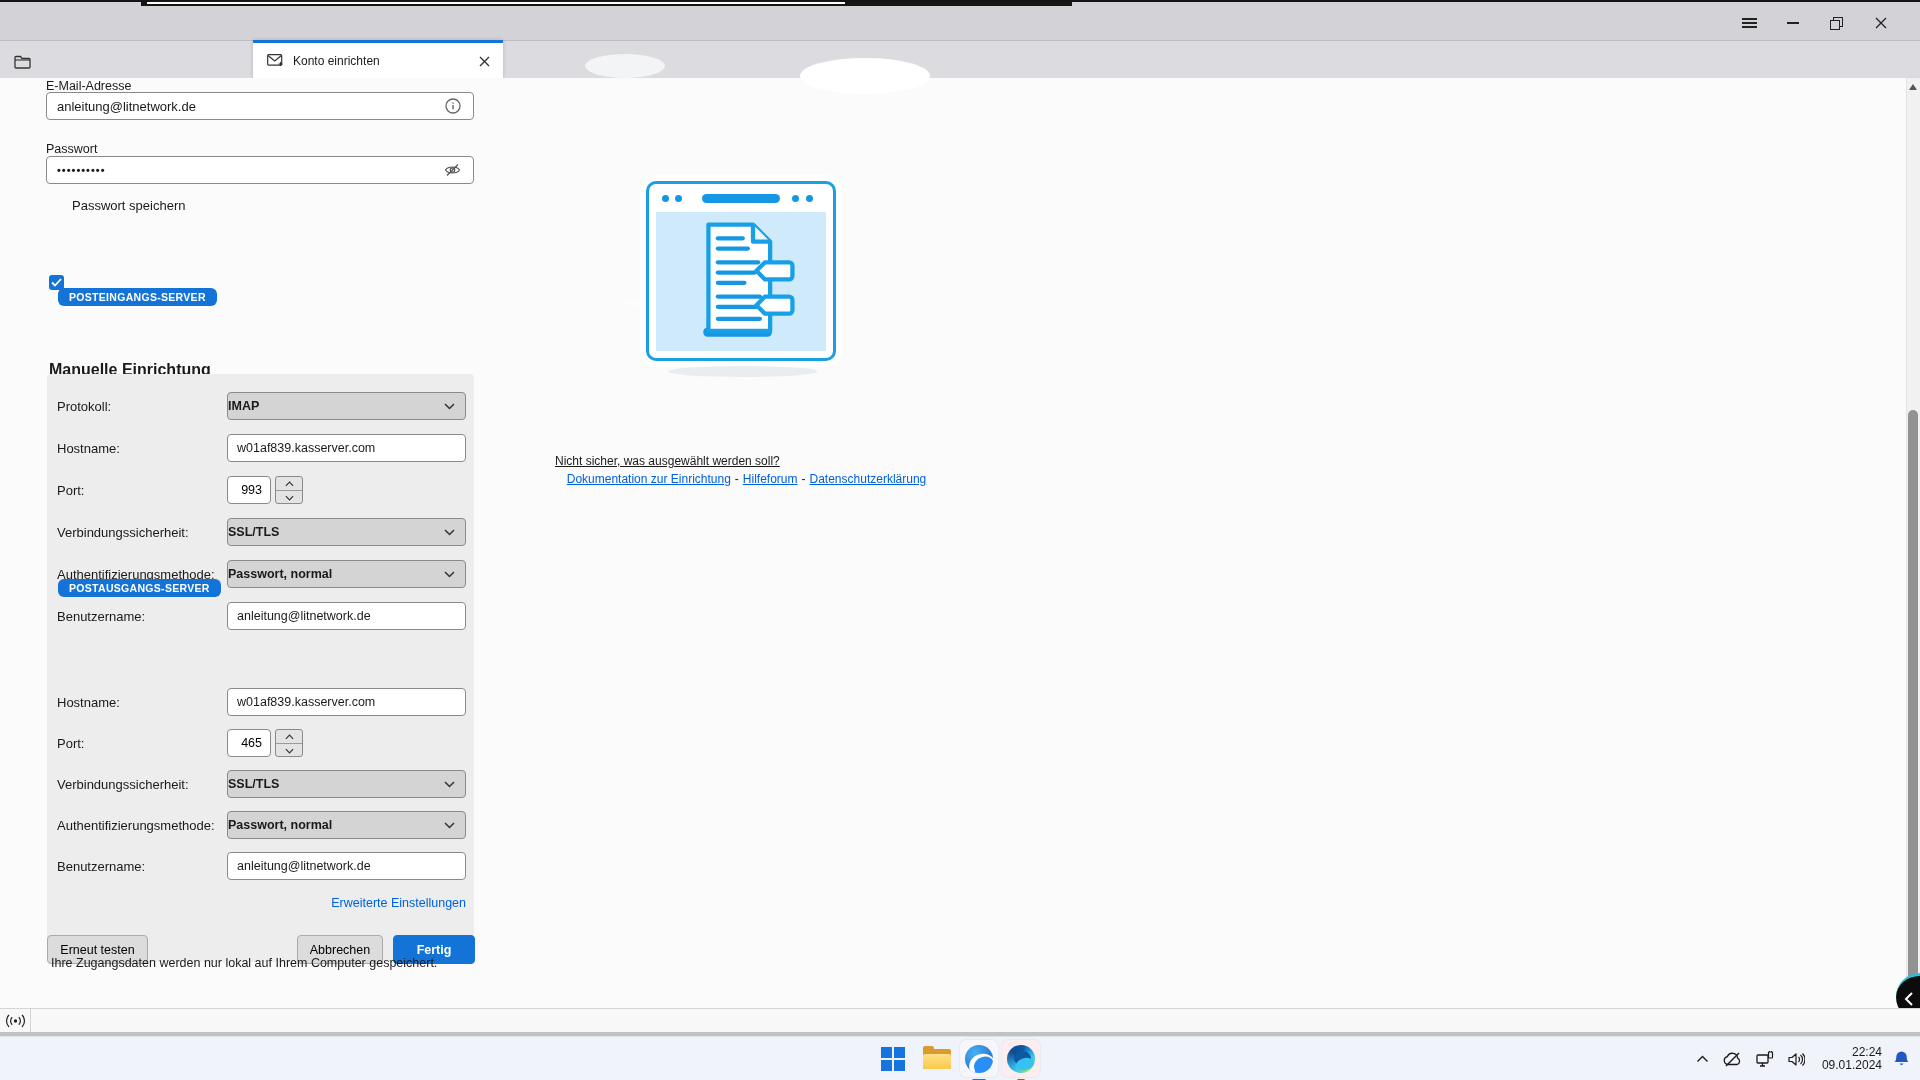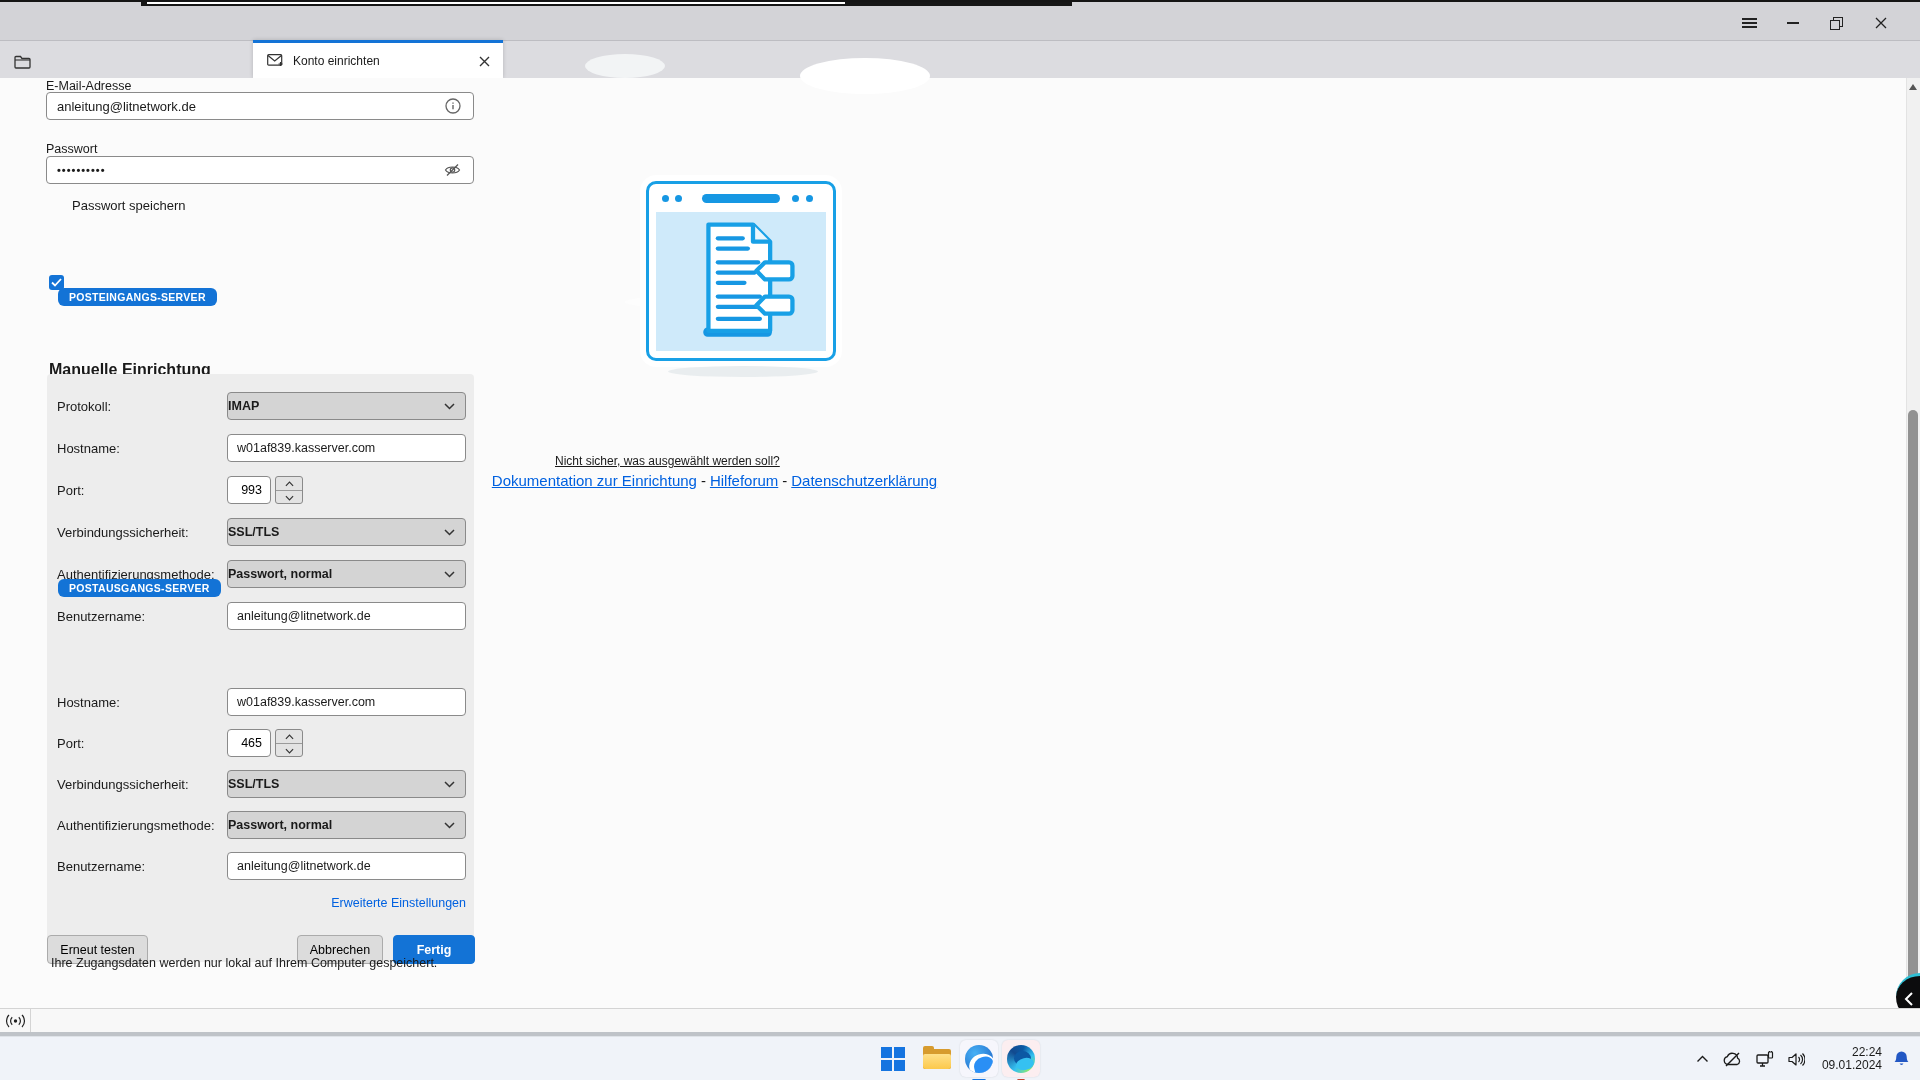--- a/index.html
+++ b/index.html
@@ -50,21 +50,21 @@
   .note{position:absolute;left:51px;font-size:12.5px;line-height:17px;max-width:430px;}
   
   .cloud{position:absolute;border-radius:50%;}
   #illus{left:646px;top:103px;width:190px;height:180px;background:#fff;border:3px solid #18a0e6;border-radius:10px;box-sizing:border-box;
          box-shadow:0 0 0 6px rgba(255,255,255,.85);}
   #illus .dot{position:absolute;width:7px;height:7px;border-radius:50%;background:#1697e3;top:11px;}
   #illus .pill{position:absolute;left:53px;top:10px;width:78px;height:9px;border-radius:5px;background:#1697e3;}
   #illus .pane{position:absolute;left:7px;right:7px;top:28px;bottom:7px;background:#cfeafa;display:flex;align-items:center;justify-content:center;}
   #illus-shadow{left:668px;top:288px;width:150px;height:11px;background:#e9edef;border-radius:50%;}
   #help-q{left:555px;top:376px;width:375px;text-align:left;font-size:12px;text-decoration:underline;}
-  #help-links{left:452px;top:394px;width:525px;text-align:center;font-size:15px;}
+  #help-links{left:484px;top:394px;width:525px;text-align:center;font-size:12px;}
   #help-links .lnk{color:#0061e0;text-decoration:underline;cursor:pointer;}
   #help-links .sep{color:#1a1a1a;margin:0 4px;text-decoration:none;}
   
   #scrolltrack{left:1906px;top:78px;width:14px;height:930px;background:#f1f1f1;border-left:1px solid #e3e3e3;box-sizing:border-box;}
   #scrollthumb{left:1908px;top:410px;width:10px;height:595px;background:#929292;border-radius:5px;}
   .scarrow{position:absolute;left:1909px;width:0;height:0;border-left:4px solid transparent;border-right:4px solid transparent;}
   #floatbtn{left:1896px;top:973px;width:48px;height:48px;border-radius:50%;background:#0c0c0d;border-top:3px solid #2fbfd4;box-sizing:border-box;
             color:#fff;display:flex;align-items:center;padding-left:8px;font-size:15px;}
   
   #statusbar{left:0;top:1008px;width:1920px;height:24px;background:#f8f8f8;border-top:1px solid #d4d4d4;box-sizing:border-box;}

